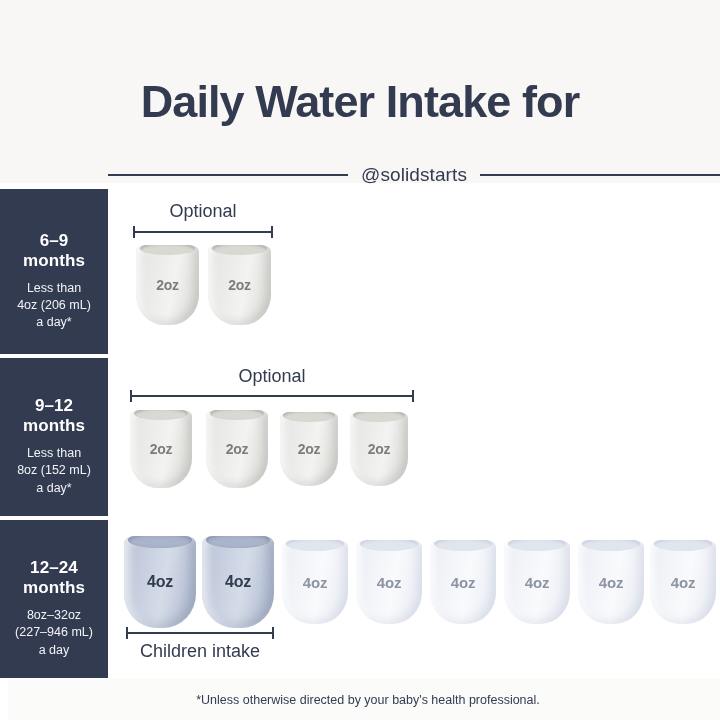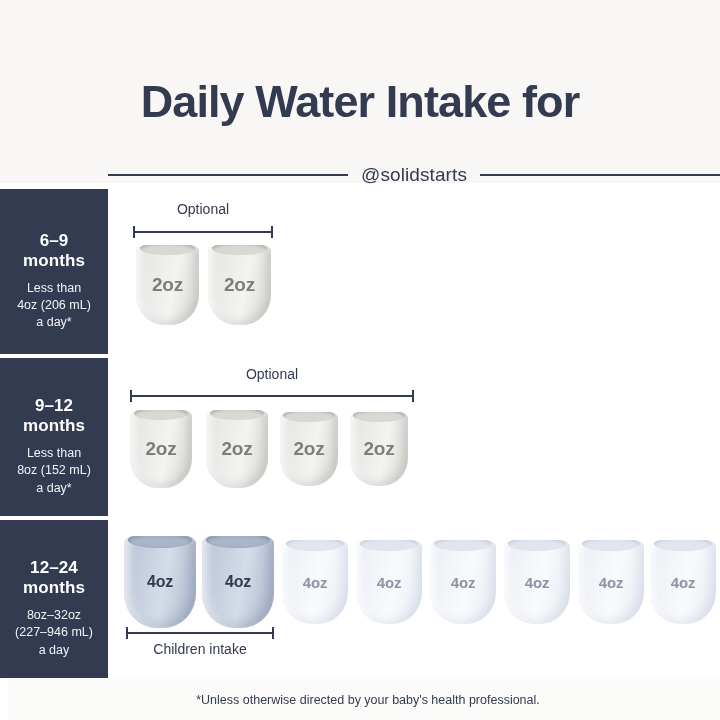--- a/index.html
+++ b/index.html
@@ -113,21 +113,21 @@
     top: -5px;
     width: 2px;
     height: 12px;
     background: #333b51;
   }
   .bracket::before { left: 0; }
   .bracket::after  { right: 0; }
 
   .bracket-label {
     position: absolute;
-    font-size: 14px;
+    font-size: 18px;
     font-weight: 400;
     color: #333b51;
     text-align: center;
     white-space: nowrap;
   }
 
   
   .cup {
     position: absolute;
     display: flex;
@@ -164,21 +164,21 @@
     background: linear-gradient(100deg, #e4e4e0 0%, #ececeb 34%, #f3f3f2 58%, #dededa 88%, #d2d2cd 100%);
     box-shadow: inset -5px -3px 9px rgba(150,150,145,0.30),
                 inset 4px 2px 7px rgba(255,255,255,0.85);
   }
   .cup-grey .cup-rim {
     background: #d9d9d4;
     box-shadow: inset 0 2px 3px rgba(120,120,115,0.45);
   }
   .cup-grey .cup-label {
     color: #7d7d7b;
-    font-size: 19px;
+    font-size: 14px;
   }
 
   
   .cup-blue .cup-body {
     background: linear-gradient(100deg, #b7c0d4 0%, #c8d0e0 30%, #d5dce8 55%, #b9c2d6 86%, #a9b3c9 100%);
     box-shadow: inset -6px -3px 11px rgba(110,122,150,0.35),
                 inset 5px 2px 8px rgba(255,255,255,0.75);
   }
   .cup-blue .cup-rim {
     background: #aab4ca;

